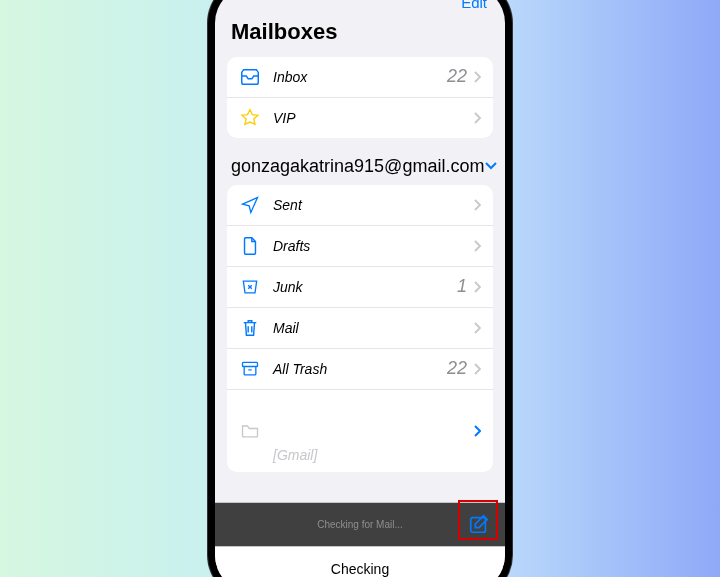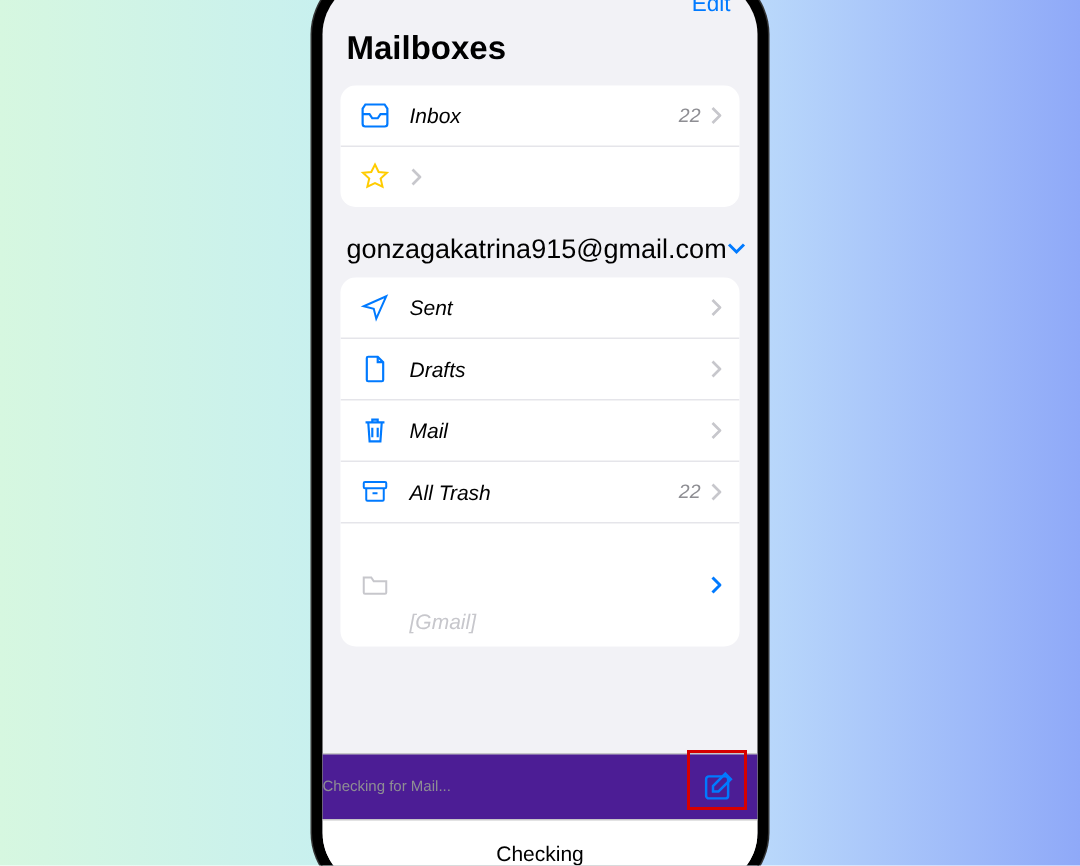--- a/index.html
+++ b/index.html
@@ -29,31 +29,31 @@
     display: flex; align-items: center; padding: 9px 12px 9px 12px;
     border-bottom: 0.5px solid #e5e5ea; font-size: 14px; position: relative;
   }
   .list-row:last-child { border-bottom: none; }
   .row-icon {
     width: 22px; height: 22px; margin-right: 12px; display: flex; align-items: center; justify-content: center;
     flex-shrink: 0;
   }
   .row-label { flex: 1; color: #000; }
   .row-label.muted { color: #c7c7cc; margin-top: 48px; }
-  .row-count { color: #8e8e93; font-size: 13px; margin-right: 6px; }
+  .row-count { color: #8e8e93; font-size: 18px; margin-right: 6px; }
   .chevron { color: #c7c7cc; }
   .chevron.blue { color: #007aff; }
   .account-header {
     display: flex; align-items: center; justify-content: space-between;
     padding: 0 4px 8px; font-size: 18px; font-weight: 400; color: #000;
   }
   .account-chevron { color: #007aff; }
   .toolbar {
     border-top: 0.5px solid #c6c6c8; height: 44px; display: flex; align-items: center;
-    position: relative; background: #4c1d95;
+    justify-content: center; position: relative; background: #404040;
   }
   .status-text { font-size: 10px; color: #8e8e93; }
   .compose-btn {
     position: absolute; right: 14px; top: 50%; transform: translateY(-50%);
     color: #007aff; width: 24px; height: 24px; display:flex; align-items:center; justify-content:center;
   }
   .red-highlight {
     position: absolute; right: 7px; bottom: 52px; width: 40px; height: 40px;
     border: 2px solid #d60000; pointer-events: none;
   }
@@ -91,20 +91,21 @@
                 <path d="M2 1l5 5-5 5"></path>
               </svg>
           </span>
         </div>
         <div class="list-row">
           <span class="row-icon">
             <svg width="20" height="20" viewBox="0 0 24 24" fill="none" stroke="#ffcc00" stroke-width="1.6">
               <path d="M12 2l2.9 6 6.6.6-5 4.6 1.5 6.5L12 16.9 5.9 19.7l1.5-6.5-5-4.6 6.6-.6L12 2z"></path>
             </svg>
           </span>
+          <span class="row-label">VIP</span>
           <span class="chevron">
             <svg width="8" height="12" viewBox="0 0 8 12" fill="none" stroke="currentColor" stroke-width="1.8">
                 <path d="M2 1l5 5-5 5"></path>
               </svg>
           </span>
         </div>
       </div>
 
       <div class="account-header">
         <span>gonzagakatrina915@gmail.com</span>
@@ -139,20 +140,35 @@
             </svg>
           </span>
           <span class="row-label">Drafts</span>
           <span class="chevron">
             <svg width="8" height="12" viewBox="0 0 8 12" fill="none" stroke="currentColor" stroke-width="1.8">
                 <path d="M2 1l5 5-5 5"></path>
               </svg>
           </span>
         </div>
 
+        <div class="list-row">
+          <span class="row-icon">
+            <svg width="20" height="20" viewBox="0 0 24 24" fill="none" stroke="#007aff" stroke-width="1.6">
+              <path d="M4 5h16l-2 14H6L4 5z"></path>
+                <path d="M9 12l6 0M12 9l0 6" transform="rotate(45 12 12)"></path>
+            </svg>
+          </span>
+          <span class="row-label">Junk</span>
+          <span class="row-count">1</span>
+          <span class="chevron">
+            <svg width="8" height="12" viewBox="0 0 8 12" fill="none" stroke="currentColor" stroke-width="1.8">
+                <path d="M2 1l5 5-5 5"></path>
+              </svg>
+          </span>
+        </div>
 
         <div class="list-row">
           <span class="row-icon">
             <svg width="18" height="20" viewBox="0 0 20 22" fill="none" stroke="#007aff" stroke-width="1.6">
               <path d="M3 5h14"></path>
                 <path d="M5 5l1 14h8l1-14"></path>
                 <path d="M8 5V3h4v2"></path>
                 <path d="M8 9v7M12 9v7"></path>
             </svg>
           </span>

